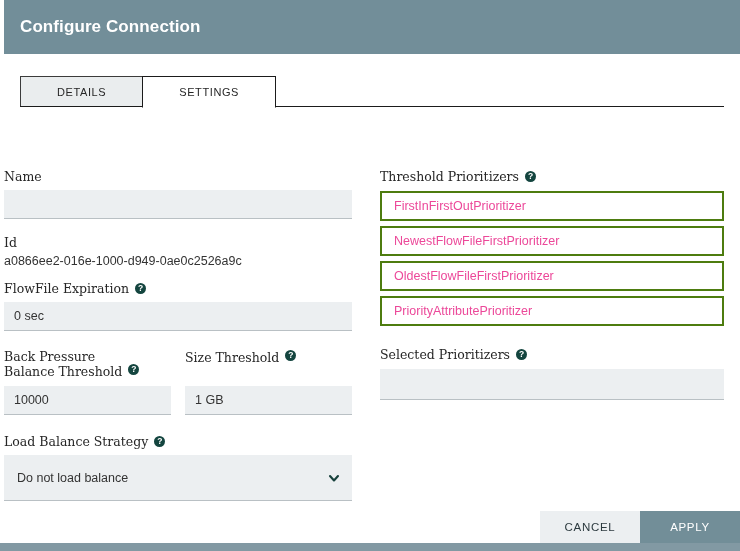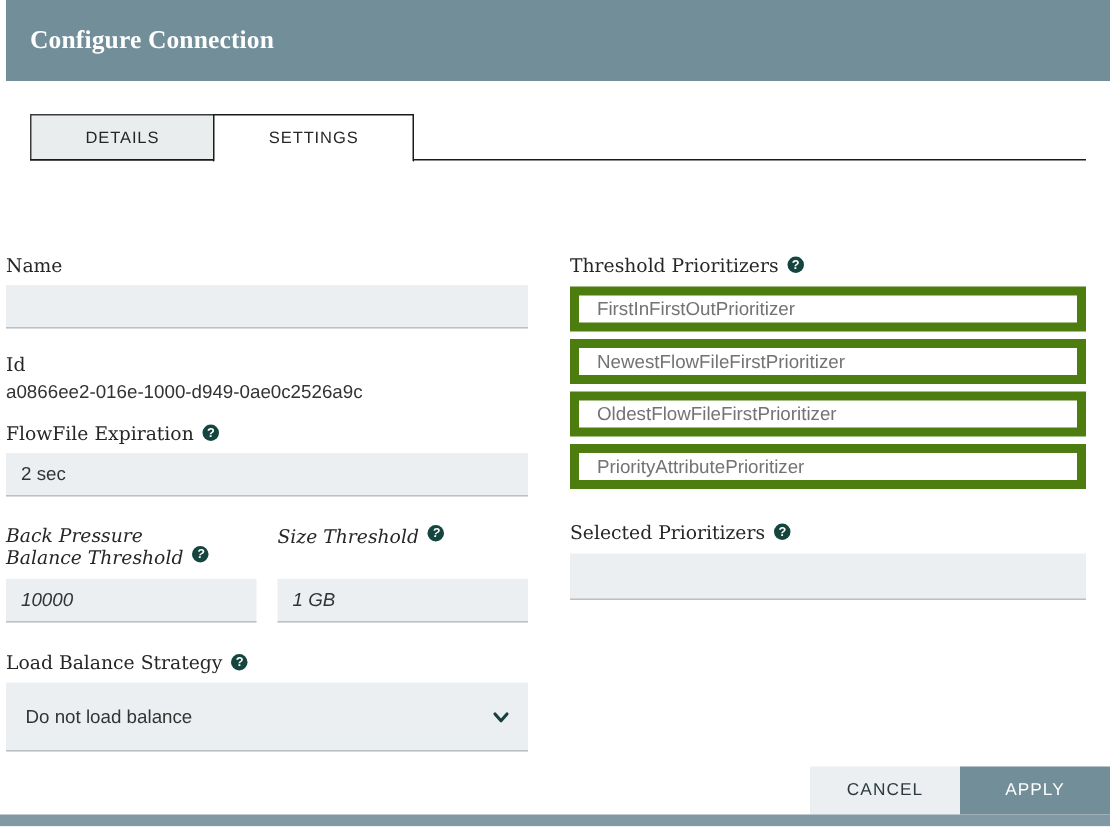--- a/index.html
+++ b/index.html
@@ -30,21 +30,21 @@
   
   .dialog-header {
     height: 54px;
     background: #728e99;
     display: flex;
     align-items: center;
     padding: 0 0 0 16px;
     flex: 0 0 auto;
   }
   .dialog-title {
-    font-family: Liberation Serif, serif;
+    font-family: Liberation Sans, sans-serif;
     font-weight: bold;
     font-size: 17px;
     color: #ffffff;
     letter-spacing: 0.1px;
   }
 
   
   .dialog-body {
     flex: 1 1 auto;
     position: relative;
@@ -160,21 +160,21 @@
     color: #333333;
     margin-top: 3px;
     line-height: 16px;
   }
 
   .gap-lg { height: 19px; }
   .gap-md { height: 16px; }
   .gap-sm { height: 12px; }
 
   
-  .threshold-row { display: flex; gap: 14px; font-style: italic; }
+  .threshold-row { display: flex; gap: 14px; }
   .threshold-col { width: 174px; }
   .threshold-col .label { height: 30px; display: block; }
   .threshold-col .label .l1 { display:block; line-height: 14px; }
   .threshold-col .label .l2 { display:flex; align-items:flex-start; gap:6px; line-height: 15px; }
 
   
   .select {
     background: #eceff1;
     border-bottom: 1px solid #b9c0c4;
     height: 46px;
@@ -186,28 +186,28 @@
     font-size: 12.5px;
     color: #333333;
     cursor: pointer;
   }
   .chev { width: 12px; height: 12px; flex: 0 0 auto; }
 
   
   .plist { margin-top: 7px; }
   .pitem {
     background: #ffffff;
-    border: 6px solid #4d7c0f;
+    border: 2px solid #4d7c0f;
     height: 30px;
     display: flex;
     align-items: center;
     padding: 0 12px;
     font-family: "Liberation Sans", sans-serif;
     font-size: 12.5px;
-    color: #737373;
+    color: #ec4899;
     margin-bottom: 5px;
     cursor: move;
   }
   .pdrop {
     background: #eceff1;
     border-bottom: 1px solid #b9c0c4;
     height: 31px;
     margin-top: 7px;
   }
 
@@ -287,21 +287,21 @@
             <div class="static-value">a0866ee2-016e-1000-d949-0ae0c2526a9c</div>
           </div>
 
           <div class="gap-sm"></div>
 
           <div class="field">
             <div class="label">
               <span>FlowFile Expiration</span>
               <span class="help">?</span>
             </div>
-            <div class="input">2 sec</div>
+            <div class="input">0 sec</div>
           </div>
 
           <div class="gap-lg"></div>
 
           <div class="threshold-row">
             <div class="threshold-col">
               <div class="label two-line">
                 <span class="l1">Back Pressure</span>
                 <span class="l2">
                   <span>Balance Threshold</span>

